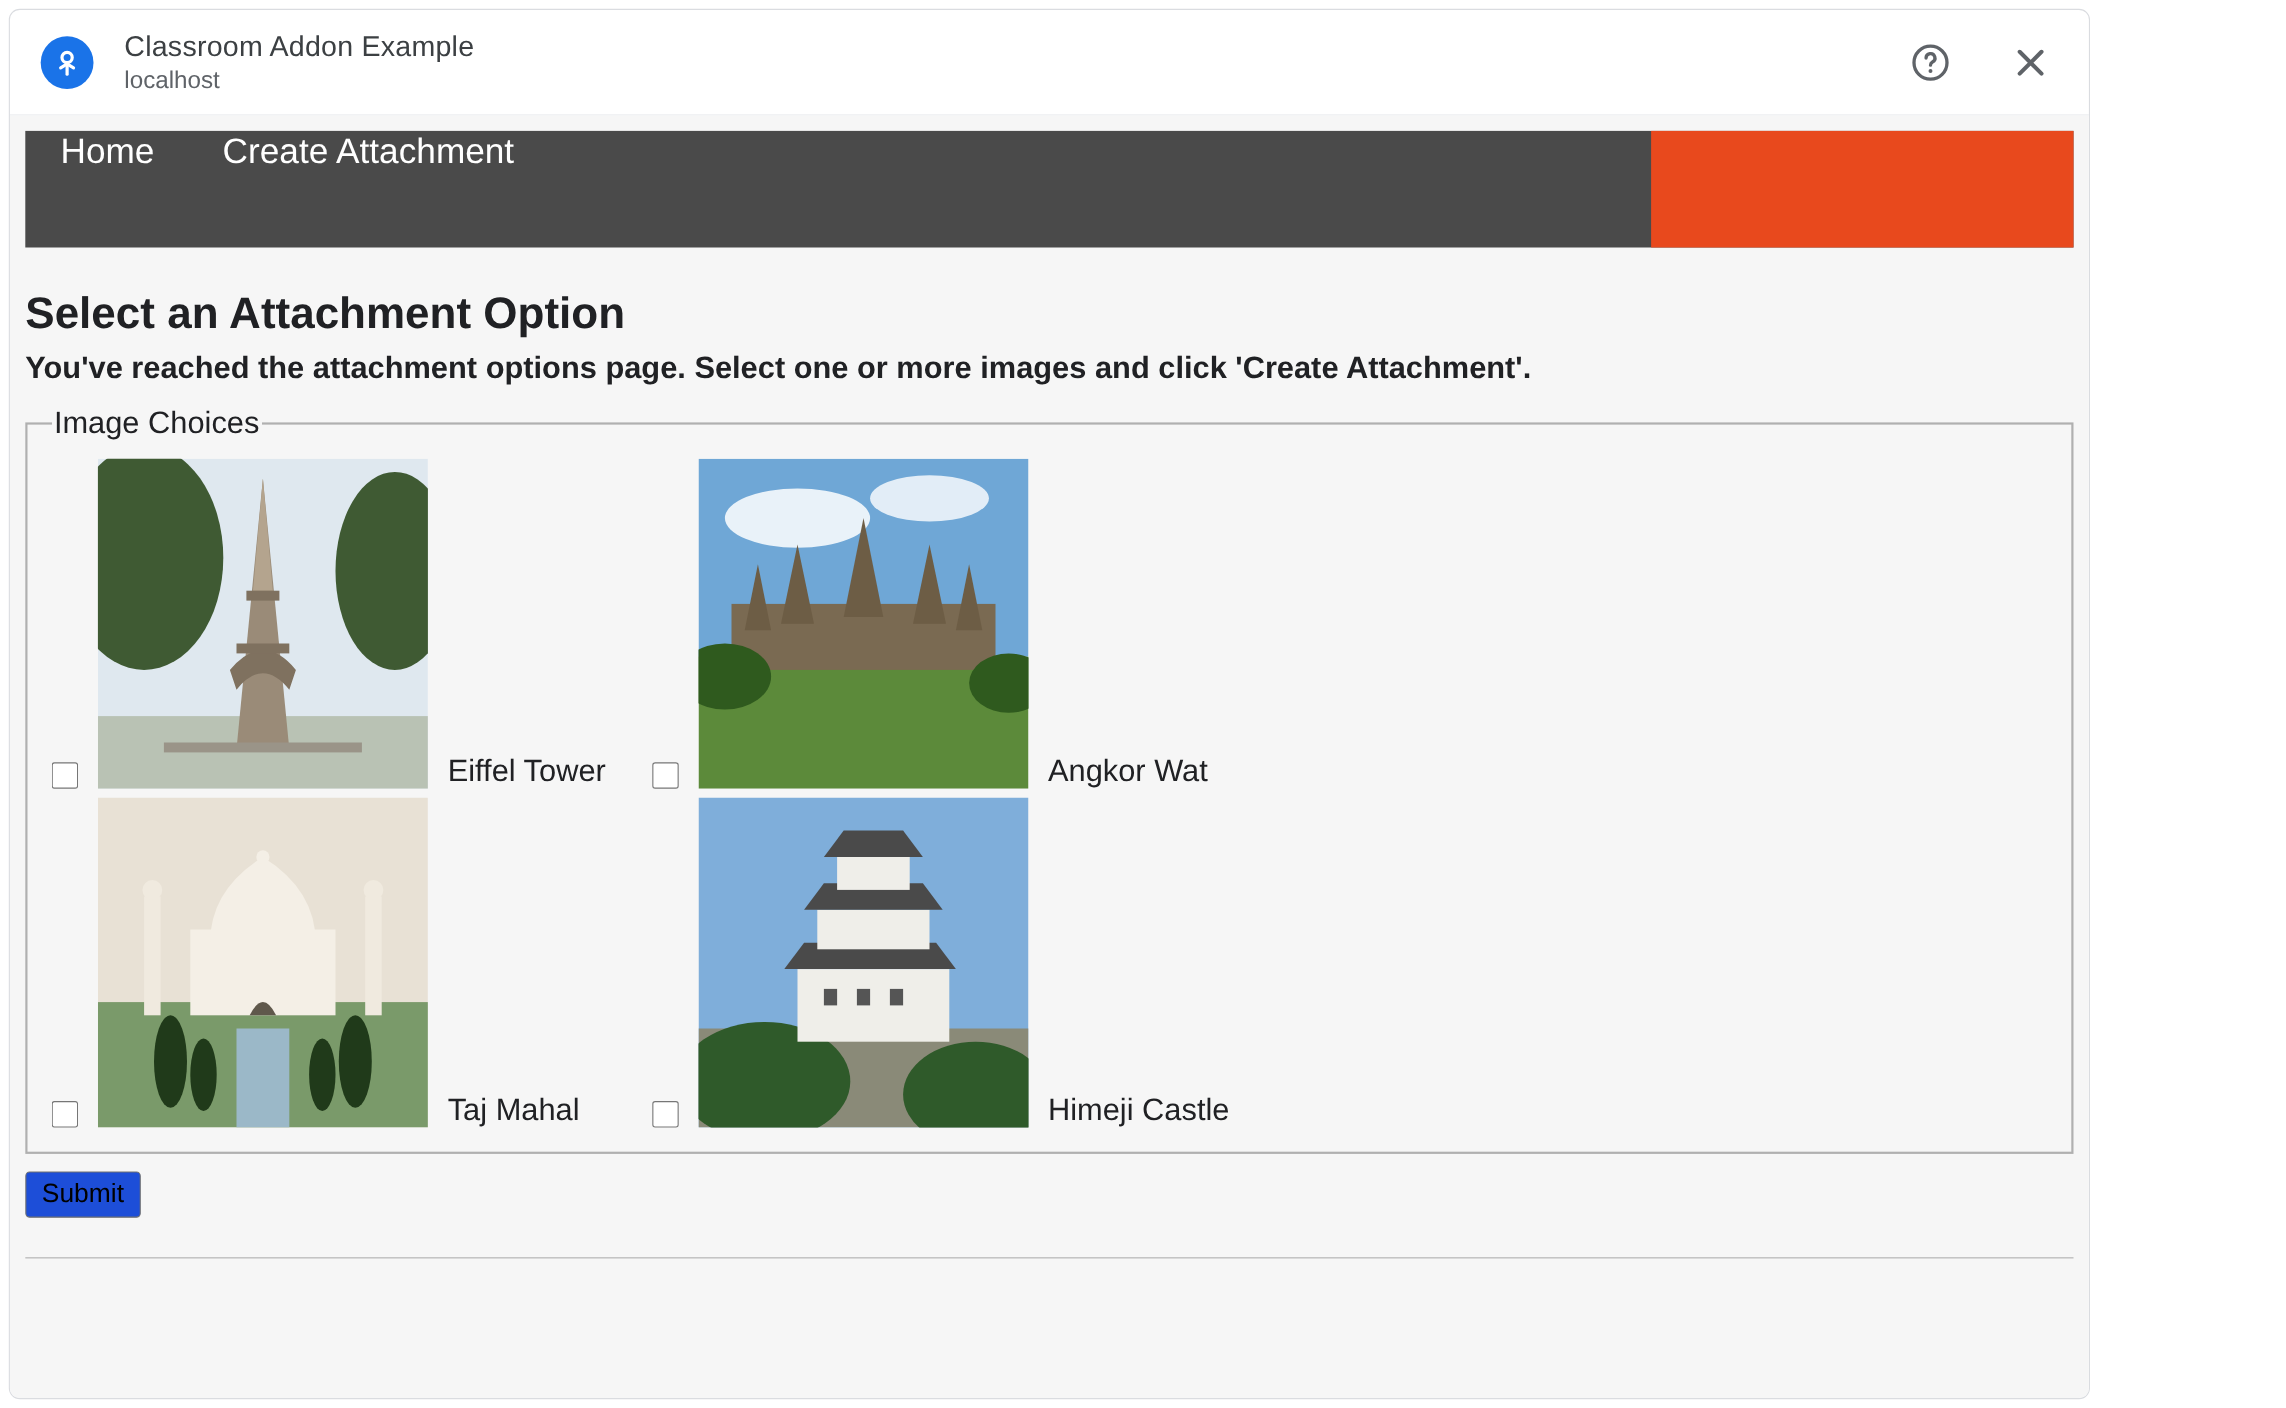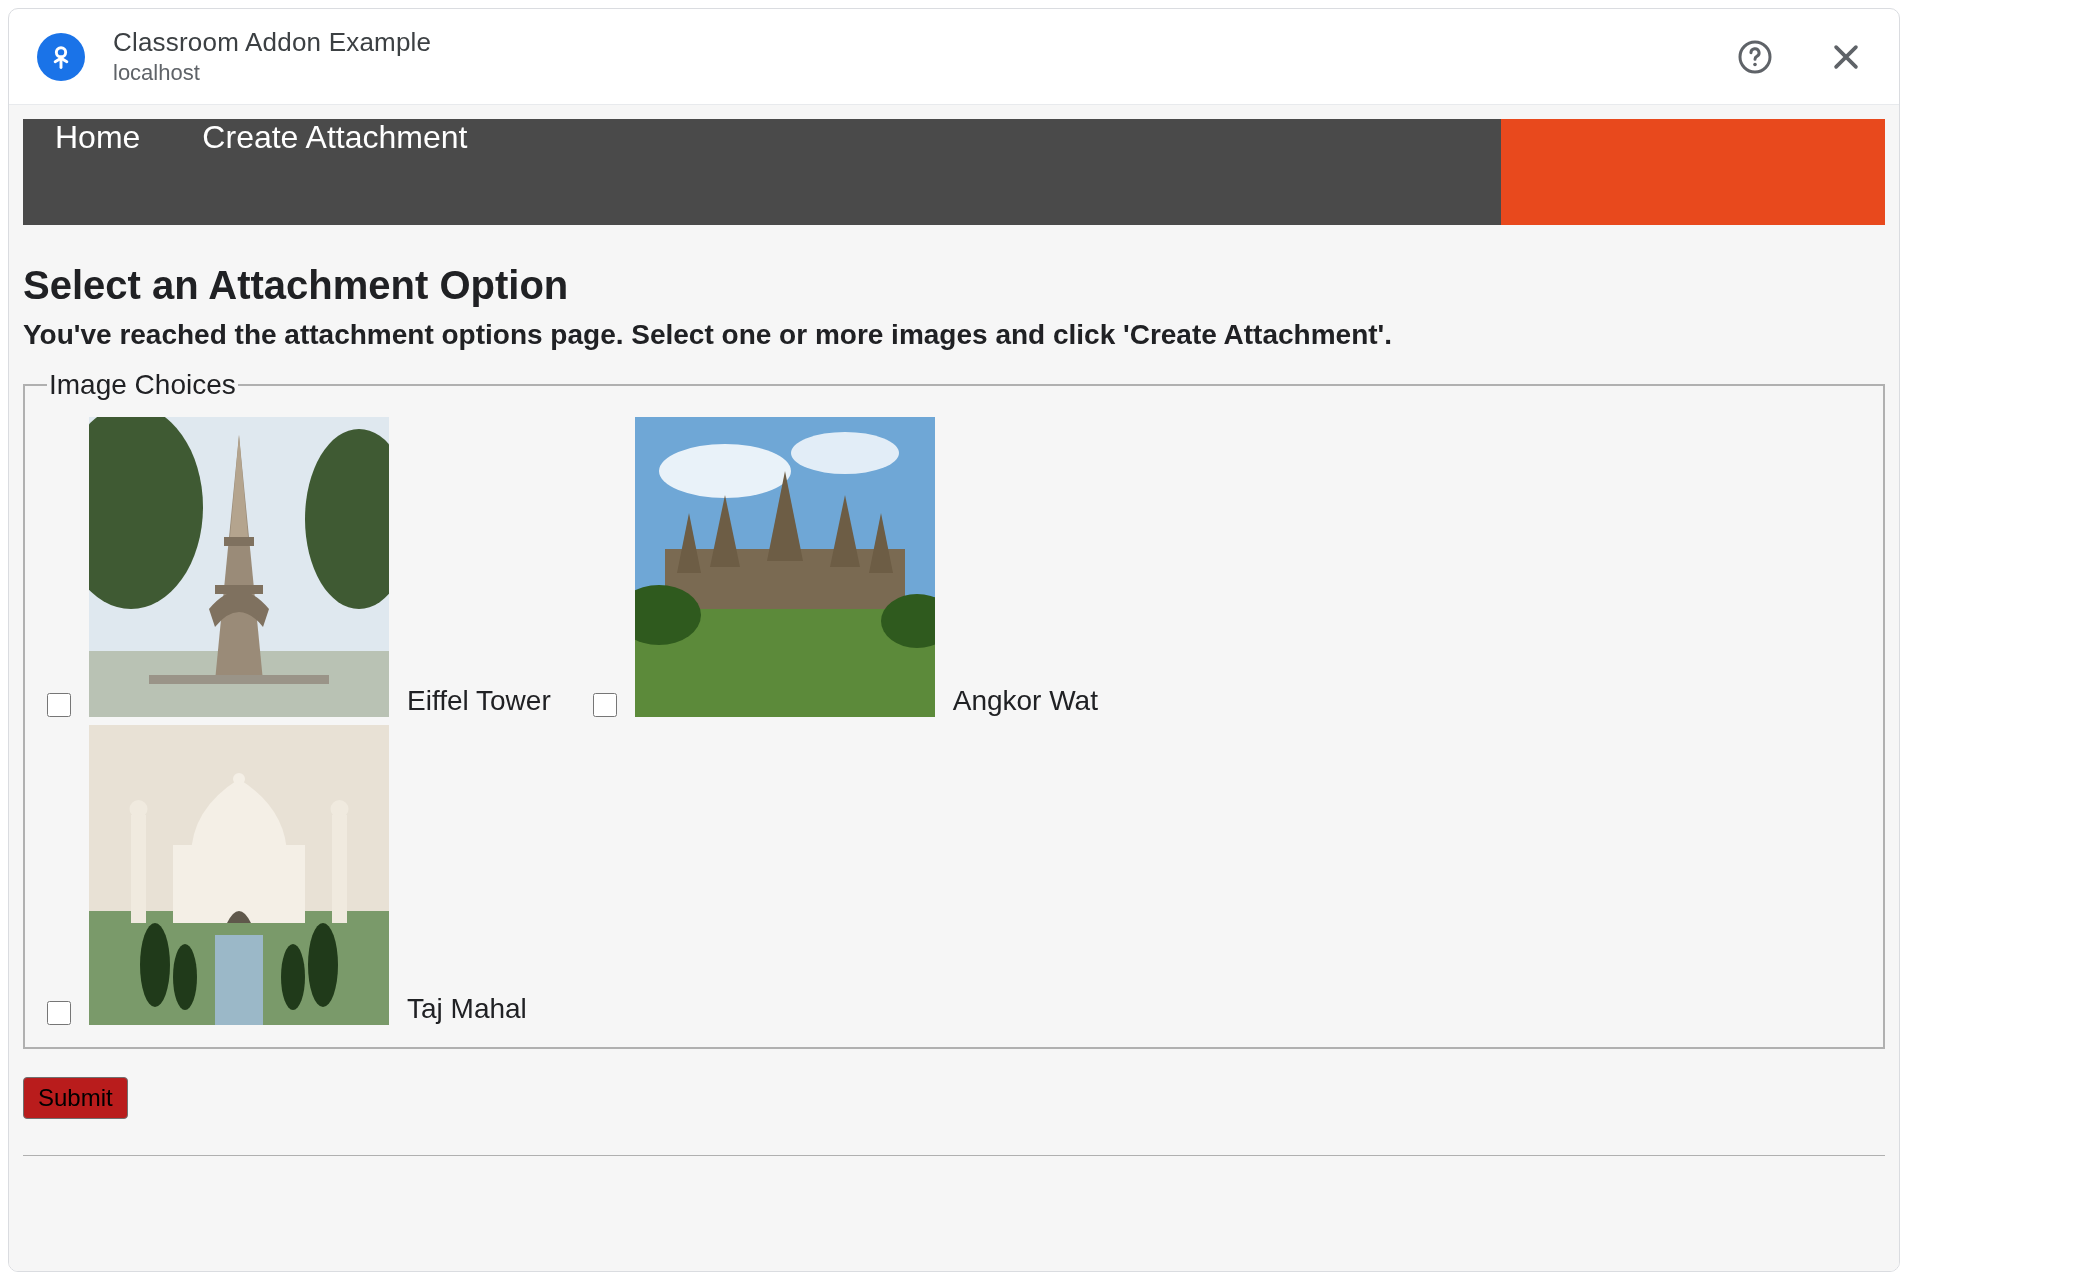--- a/index.html
+++ b/index.html
@@ -153,24 +153,24 @@
   }
   .choice-label {
     font-size: 28px;
     color: #202124;
     padding-left: 6px;
     padding-right: 18px;
     white-space: nowrap;
   }
 
   button.submit {
-    margin-top: 28px;
+    margin-top: 16px;
     font-size: 24px;
     padding: 6px 14px;
-    background: #b91c1c;
+    background: #1d4ed8;
     border: 1px solid #707070;
     border-radius: 4px;
     cursor: pointer;
     font-family: inherit;
   }
   hr.rule {
     margin-top: 36px;
     border: none;
     border-top: 1px solid #b0b0b0;
   }
@@ -285,20 +285,39 @@
             <path d="M46 66 Q50 58 54 66 L54 66 L46 66 Z" fill="#5f584b"></path>
             <rect x="42" y="70" width="16" height="30" fill="#9bb8c8"></rect>
             <ellipse cx="22" cy="80" rx="5" ry="14" fill="#203a1a"></ellipse>
             <ellipse cx="78" cy="80" rx="5" ry="14" fill="#203a1a"></ellipse>
             <ellipse cx="32" cy="84" rx="4" ry="11" fill="#203a1a"></ellipse>
             <ellipse cx="68" cy="84" rx="4" ry="11" fill="#203a1a"></ellipse>
           </svg>
           <span class="choice-label">Taj Mahal</span>
         </label>
 
+        <label class="choice">
+          <input type="checkbox" style="">
+          <svg class="thumb-svg" viewBox="0 0 100 100" preserveAspectRatio="xMidYMid slice">
+            <rect width="100" height="100" fill="#7faeda"></rect>
+            <rect y="70" width="100" height="30" fill="#8a8a78"></rect>
+            <ellipse cx="20" cy="86" rx="26" ry="18" fill="#2f5a2a"></ellipse>
+            <ellipse cx="84" cy="90" rx="22" ry="16" fill="#2f5a2a"></ellipse>
+            <rect x="30" y="52" width="46" height="22" fill="#efeee9"></rect>
+            <path d="M26 52 L78 52 L72 44 L32 44 Z" fill="#4a4a4a"></path>
+            <rect x="36" y="34" width="34" height="12" fill="#efeee9"></rect>
+            <path d="M32 34 L74 34 L68 26 L38 26 Z" fill="#4a4a4a"></path>
+            <rect x="42" y="18" width="22" height="10" fill="#efeee9"></rect>
+            <path d="M38 18 L68 18 L62 10 L44 10 Z" fill="#4a4a4a"></path>
+            <rect x="38" y="58" width="4" height="5" fill="#555"></rect>
+            <rect x="48" y="58" width="4" height="5" fill="#555"></rect>
+            <rect x="58" y="58" width="4" height="5" fill="#555"></rect>
+          </svg>
+          <span class="choice-label">Himeji Castle</span>
+        </label>
 
       </div>
     </fieldset>
 
     <button class="submit">Submit</button>
 
     <hr class="rule">
 
   </div>
 </div>

